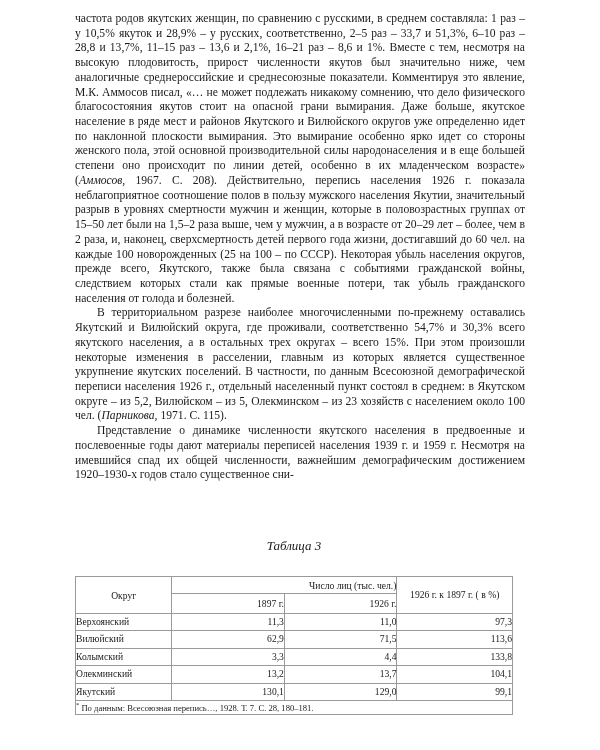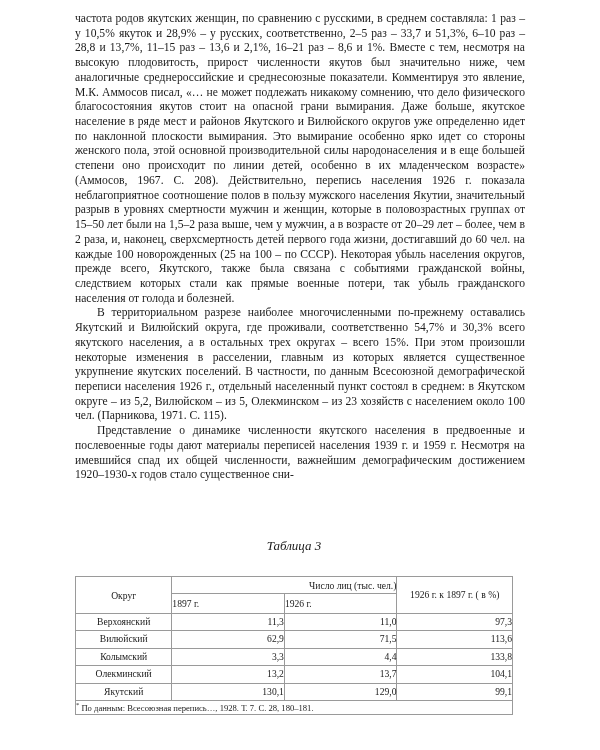--- a/index.html
+++ b/index.html
@@ -33,20 +33,21 @@
     color: #1a1a1a;
   }
   .body-text p {
     margin: 0;
     text-indent: 22px;
   }
   .body-text p.no-indent {
     text-indent: 0;
   }
   .it {
+    font-style: italic;
     margin-top: 36px;
   }
 
   
   .tbl-num {
     position: absolute;
     left: 69px;
     top: 538px;
     width: 450px;
     text-align: center;
@@ -92,39 +93,39 @@
     width: 96px;
     text-align: center;
     height: 35px;
   }
   th.h-group {
     text-align: right;
     height: 16px;
     border-bottom: 1px solid #9a9a9a;
   }
   th.h-year {
-    text-align: left;
+    text-align: right;
     height: 19px;
   }
   th.h-ratio {
     text-align: center;
     height: 35px;
     width: 116px;
     padding: 0 4px;
     line-height: 1.2;
   }
   th.w1897 { width: 113px; }
   th.w1926 { width: 113px; }
 
   table.data tbody td {
     height: 16.4px;
     line-height: 16.4px;
   }
   td.c-name {
-    text-align: center;
+    text-align: left;
     padding-left: 4px;
     margin-left: 8px;
   }
   td.c-num {
     text-align: right;
   }
   td.c-foot {
     text-align: left;
     padding: 3px 5px 4px 5px;
     font-size: 8.6px;

